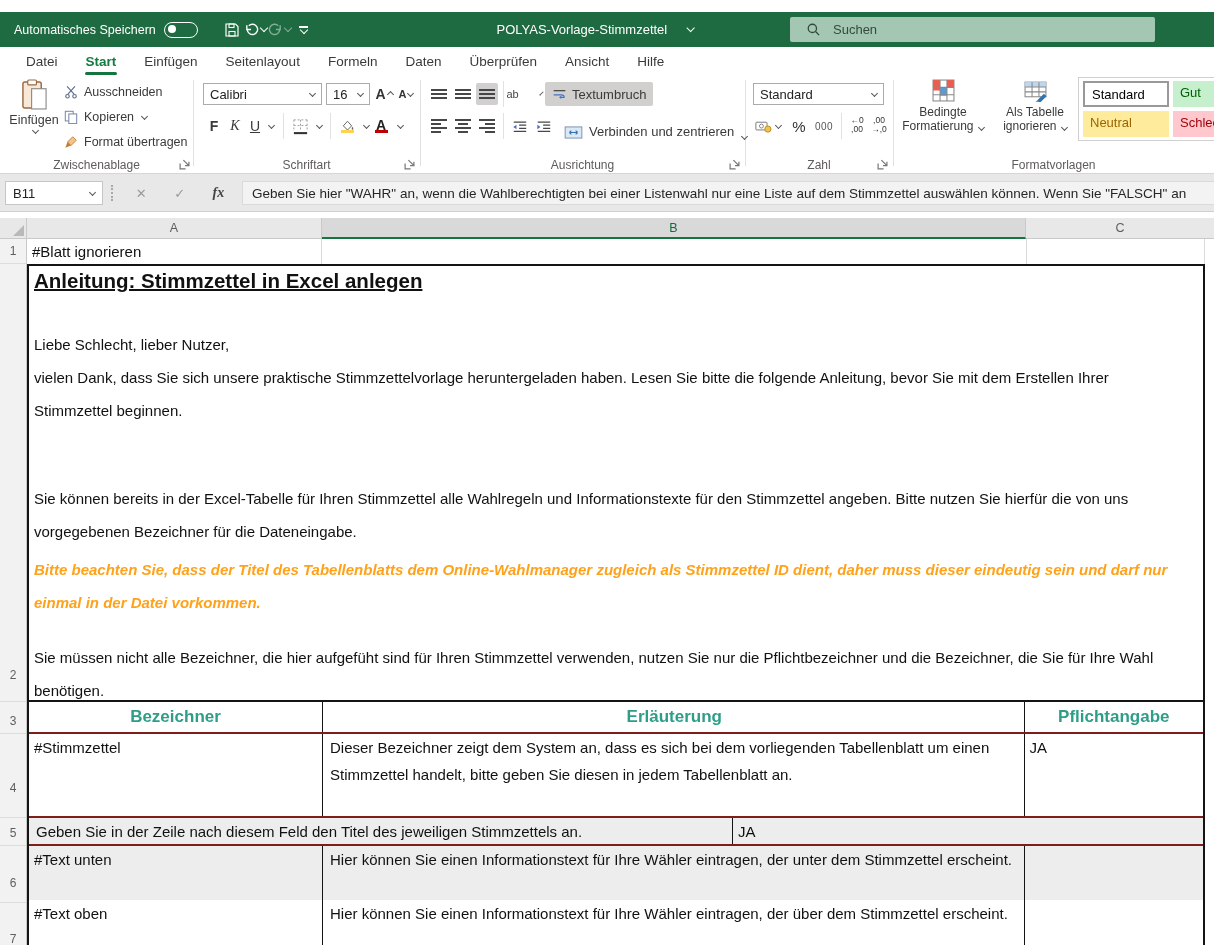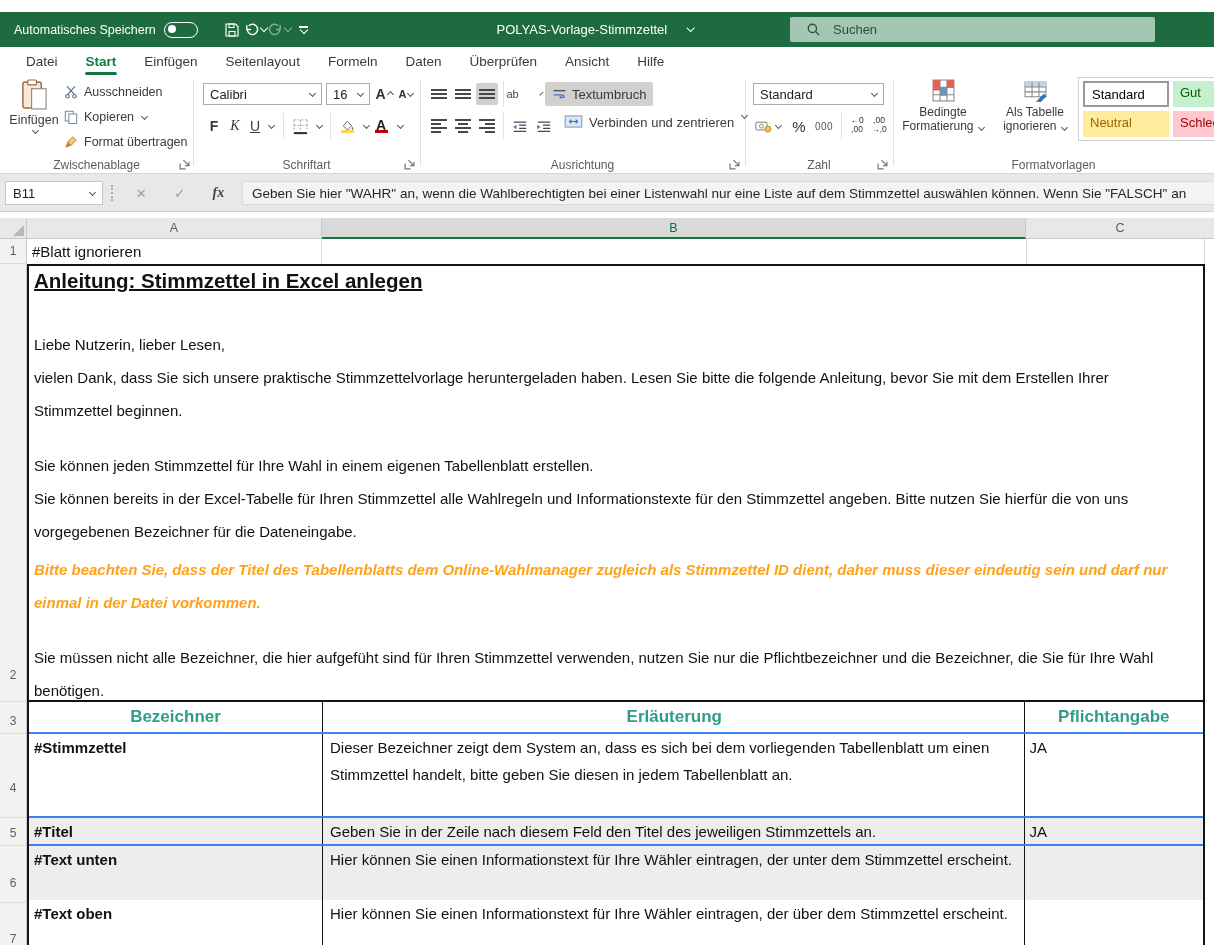--- a/index.html
+++ b/index.html
@@ -52,21 +52,21 @@
   .rib-item{position:absolute;display:flex;align-items:center;gap:6px;height:22px;cursor:pointer;white-space:nowrap}
   .paste-big{position:absolute;left:8px;top:4px;width:52px;height:76px;display:flex;flex-direction:column;
     align-items:center;justify-content:flex-start;gap:3px;cursor:pointer}
   .combo{position:absolute;height:22px;border:1px solid #ABABAB;background:#fff;display:flex;align-items:center;
     padding:0 6px;font-size:13px;color:#222}
   .combo .cv{margin-left:auto}
   .iconbtn{position:absolute;display:flex;align-items:center;justify-content:center;height:22px;cursor:pointer}
   .hl{background:var(--wrap-highlight);border-radius:2px}
   .wrapbtn{position:absolute;left:545px;top:7px;height:24px;background:var(--wrap-highlight);display:flex;
     align-items:center;gap:5px;padding:0 7px;font-size:13px;border-radius:2px;cursor:pointer}
-  .mergebtn{position:absolute;left:558px;top:40px;height:24px;display:flex;align-items:flex-start;gap:6px;
+  .mergebtn{position:absolute;left:558px;top:40px;height:24px;display:flex;align-items:flex-end;gap:6px;
     padding:0 6px;font-size:13px;cursor:pointer}
   .decbtn{position:absolute;display:flex;flex-direction:column;align-items:center;font-size:8.5px;
     line-height:9px;color:#333;cursor:pointer}
   .stylebtn{position:absolute;top:4px;width:90px;height:76px;display:flex;flex-direction:column;align-items:center;
     gap:3px;text-align:center;font-size:12px;line-height:14px;cursor:pointer}
   .gallery{position:absolute;left:1078px;top:2px;width:136px;height:64px;border:1px solid #D0D0D0;border-right:none;
     background:#fff;overflow:hidden}
   .style-cell{position:absolute;width:86px;height:26px;font-size:13px;line-height:24px;padding-left:7px;
     white-space:nowrap;cursor:pointer}
   .sc-standard{left:4px;top:3px;background:#fff;border:2px solid #9A9898;color:#000}
@@ -115,24 +115,24 @@
     background:#fff;font-size:15px;color:#111;cursor:cell}
   .ibox p{position:absolute;left:5px;right:12px;line-height:33px}
   .ib-title{position:absolute;left:5px;top:3px;font-size:20.5px;font-weight:bold;text-decoration:underline;
     text-decoration-thickness:2px;white-space:nowrap}
   .ib-b1{top:62px}.ib-b2{top:183px}
   .ib-orange{top:287px;color:var(--note-orange);font-weight:bold;font-style:italic}
   .ib-bold{top:375px;font-weight:normal}
 
   .stable{position:absolute;left:27px;top:690px;width:1178px;border-left:2px solid #141414;
     border-right:2px solid #141414;font-size:15px;color:#111}
-  .trow{display:flex;border-bottom:2px solid #3b82f6;background:#fff}
+  .trow{display:flex;border-bottom:2px solid #7f1d1d;background:#fff}
   .trow.band{background:#EDEDED}
   .tc{padding:1px 5px;line-height:26.5px;overflow:hidden;cursor:cell}
-  .tc-a{width:295px;border-right:1.5px solid #141414;font-weight:bold}
+  .tc-a{width:295px;border-right:1.5px solid #141414;font-weight:normal}
   .tc-b{width:704px;border-right:1.5px solid #141414;padding-left:7px}
   .tc-c{width:179px}
   .th{display:flex;align-items:center;justify-content:center;font-size:17px;font-weight:bold;
     color:var(--table-header-teal);line-height:normal}
   .h32{height:32px}.h84{height:84px}.h28{height:28px}.h57{height:57px}.h54{height:54px;border-bottom:none}
 
   
   .bars{display:inline-flex;flex-direction:column;gap:2px;justify-content:center}
   .bars i{display:block;height:1.8px;background:#474747}
   .ab-txt{font-size:11px;color:#474747}
@@ -493,39 +493,38 @@
     <div class="gcell g6">6</div>
     <div class="gcell g7">7</div>
   </div>
 
   <div class="cell-a1">#Blatt ignorieren</div>
   <div class="gl-v" style="left:1026px"></div>
   <div class="gl-v" style="left:1204px"></div>
 
   <div class="ibox">
     <div class="ib-title">Anleitung: Stimmzettel in Excel anlegen</div>
-    <p class="ib-b1"><span>Liebe Nutzerin, lieber Lesen,</span><br><span>vielen Dank, dass Sie sich unsere praktische Stimmzettelvorlage heruntergeladen haben. Lesen Sie bitte die folgende Anleitung, bevor Sie mit dem Erstellen Ihrer Stimmzettel beginnen.</span></p>
-    <p class="ib-b2"><span>Sie können jeden Stimmzettel für Ihre Wahl in einem eigenen Tabellenblatt erstellen.</span><br><span>Sie können bereits in der Excel-Tabelle für Ihren Stimmzettel alle Wahlregeln und Informationstexte für den Stimmzettel angeben. Bitte nutzen Sie hierfür die von uns vorgegebenen Bezeichner für die Dateneingabe.</span></p>
+    <p class="ib-b1"><span>Liebe Schlecht, lieber Nutzer,</span><br><span>vielen Dank, dass Sie sich unsere praktische Stimmzettelvorlage heruntergeladen haben. Lesen Sie bitte die folgende Anleitung, bevor Sie mit dem Erstellen Ihrer Stimmzettel beginnen.</span></p>
+    <p class="ib-b2"><br><span>Sie können bereits in der Excel-Tabelle für Ihren Stimmzettel alle Wahlregeln und Informationstexte für den Stimmzettel angeben. Bitte nutzen Sie hierfür die von uns vorgegebenen Bezeichner für die Dateneingabe.</span></p>
     <p class="ib-orange">Bitte beachten Sie, dass der Titel des Tabellenblatts dem Online-Wahlmanager zugleich als Stimmzettel ID dient, daher muss dieser eindeutig sein und darf nur einmal in der Datei vorkommen.</p>
     <p class="ib-bold">Sie müssen nicht alle Bezeichner, die hier aufgefüht sind für Ihren Stimmzettel verwenden, nutzen Sie nur die Pflichtbezeichner und die Bezeichner, die Sie für Ihre Wahl benötigen.</p>
   </div>
 
   <div class="stable">
     <div class="trow h32">
       <div class="tc tc-a th">Bezeichner</div>
       <div class="tc tc-b th">Erläuterung</div>
       <div class="tc tc-c th">Pflichtangabe</div>
     </div>
     <div class="trow h84">
       <div class="tc tc-a">#Stimmzettel</div>
       <div class="tc tc-b">Dieser Bezeichner zeigt dem System an, dass es sich bei dem vorliegenden Tabellenblatt um einen Stimmzettel handelt, bitte geben Sie diesen in jedem Tabellenblatt an.</div>
       <div class="tc tc-c">JA</div>
     </div>
     <div class="trow h28 band">
-      <div class="tc tc-a">#Titel</div>
       <div class="tc tc-b">Geben Sie in der Zeile nach diesem Feld den Titel des jeweiligen Stimmzettels an.</div>
       <div class="tc tc-c">JA</div>
     </div>
     <div class="trow h54 band">
       <div class="tc tc-a">#Text unten</div>
       <div class="tc tc-b">Hier können Sie einen Informationstext für Ihre Wähler eintragen, der unter dem Stimmzettel erscheint.</div>
       <div class="tc tc-c"></div>
     </div>
     <div class="trow h57">
       <div class="tc tc-a">#Text oben</div>

